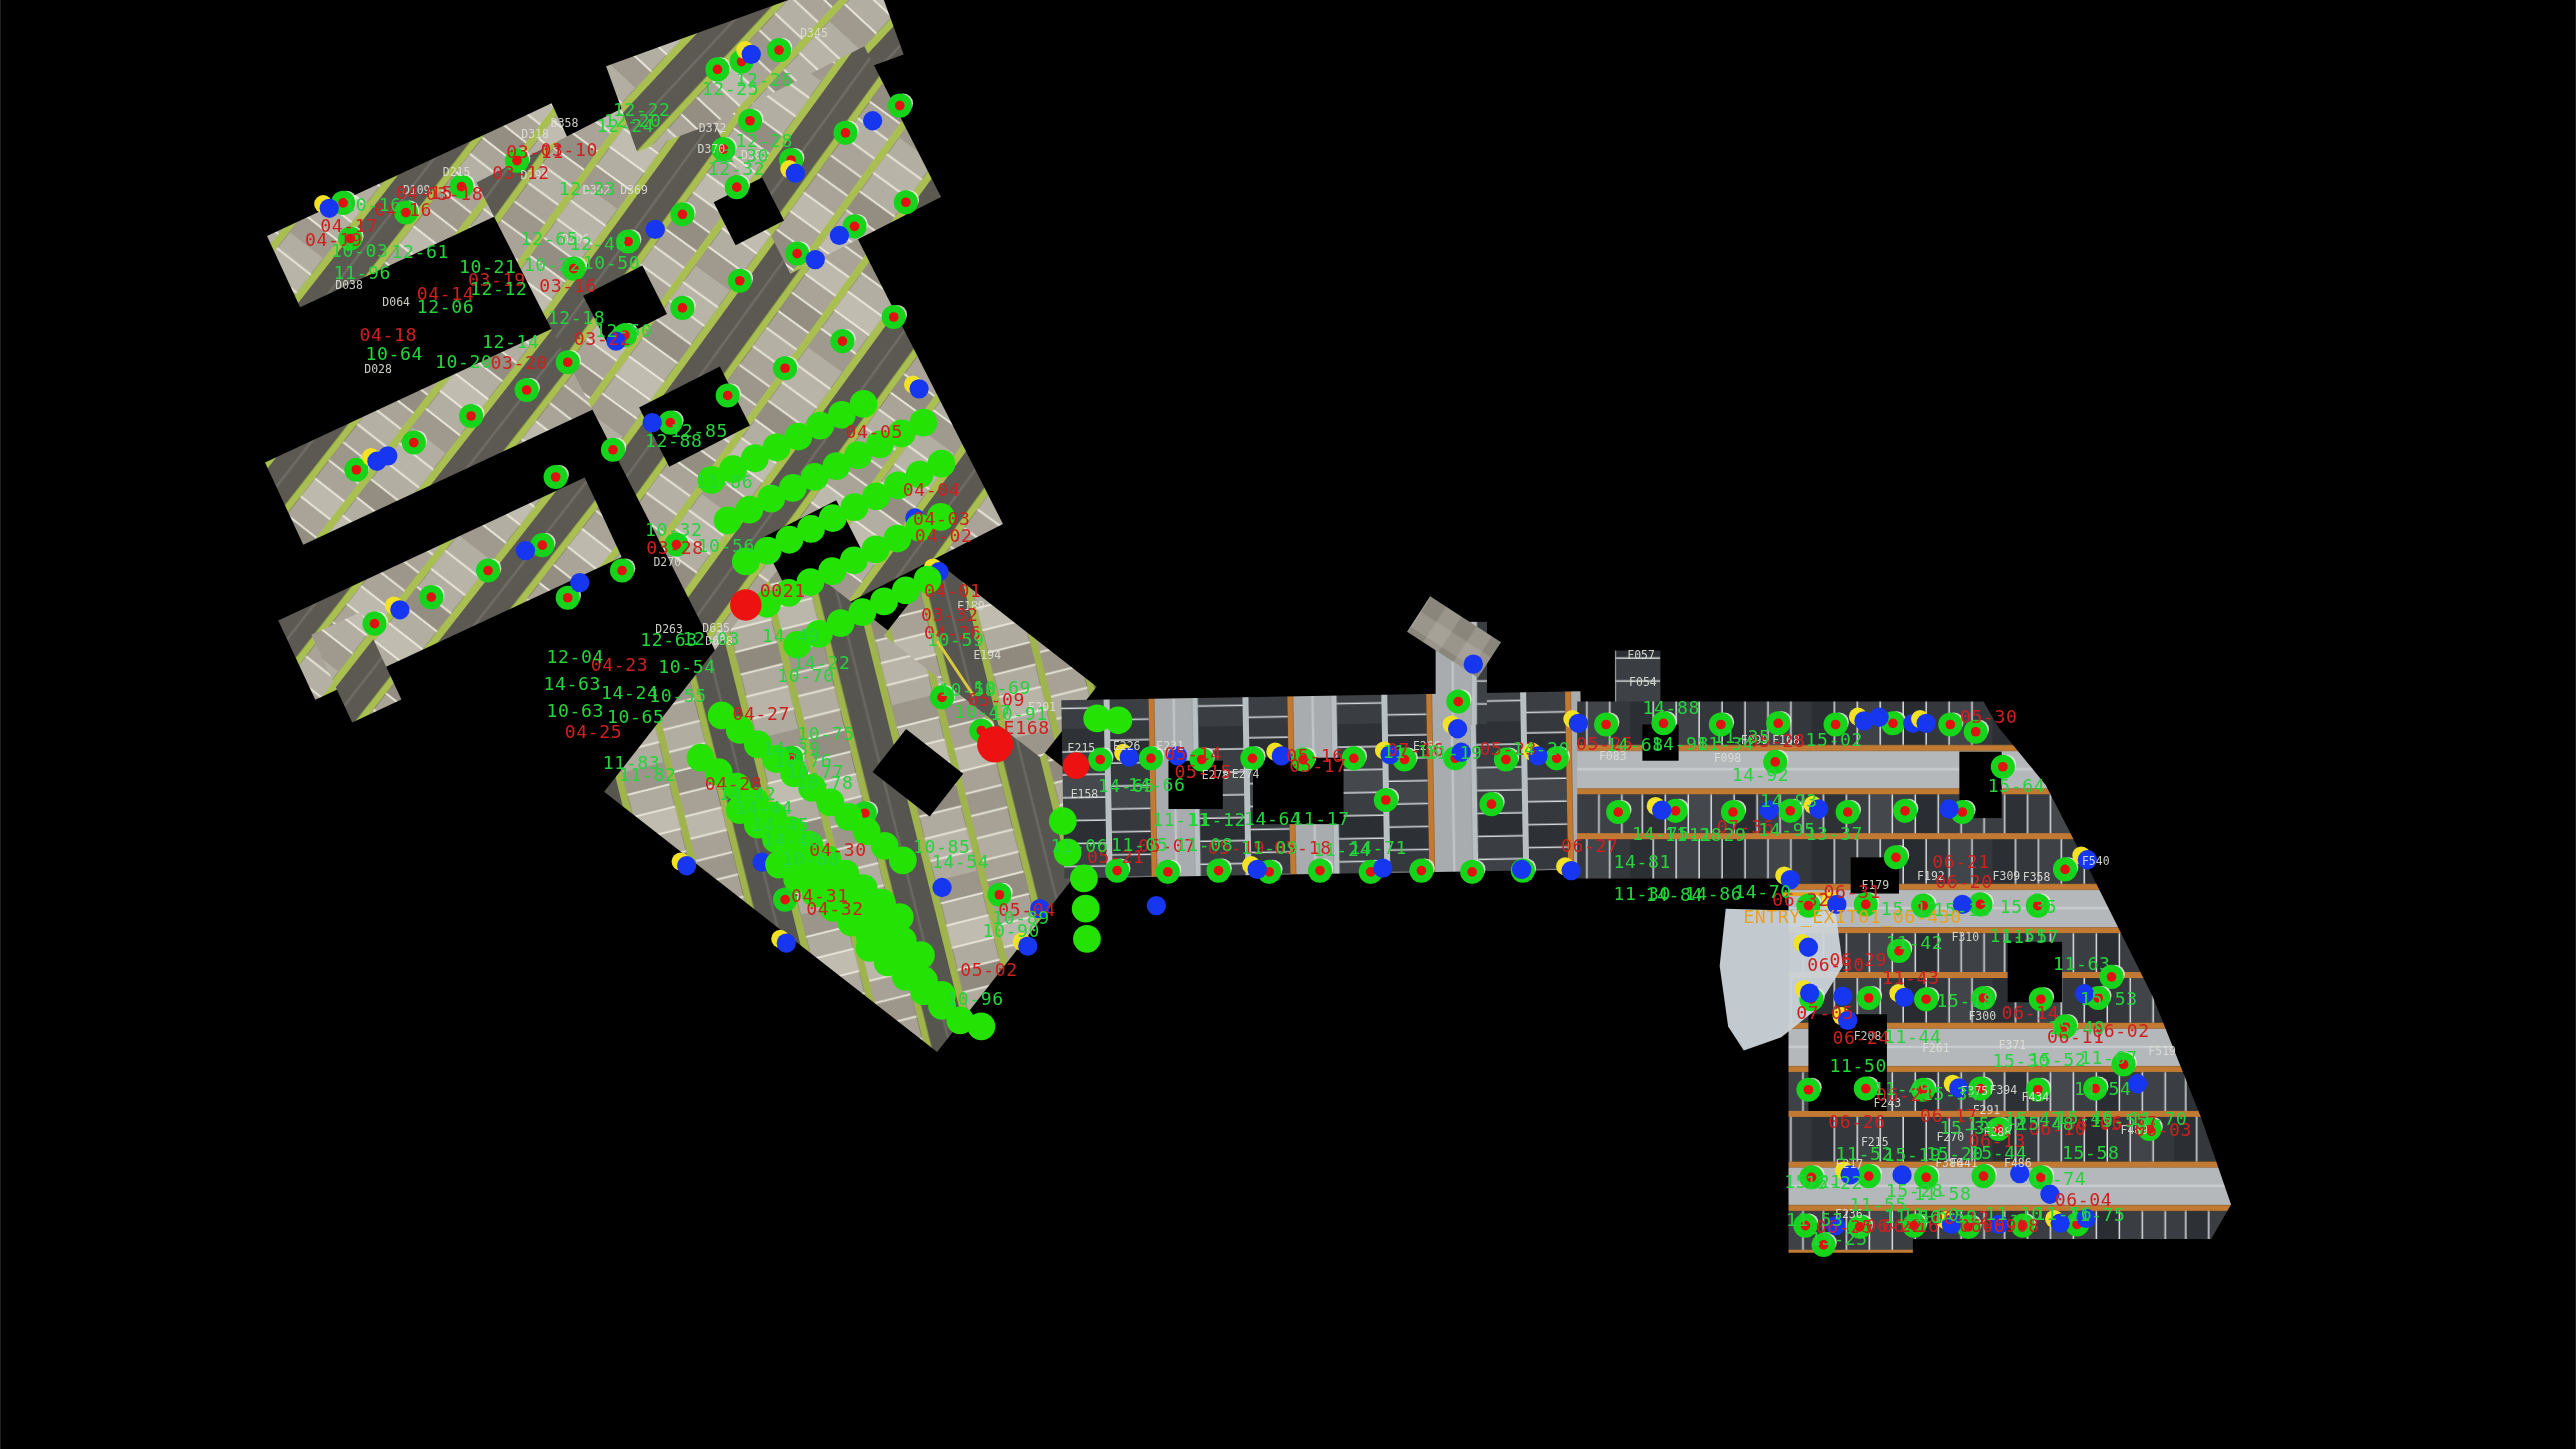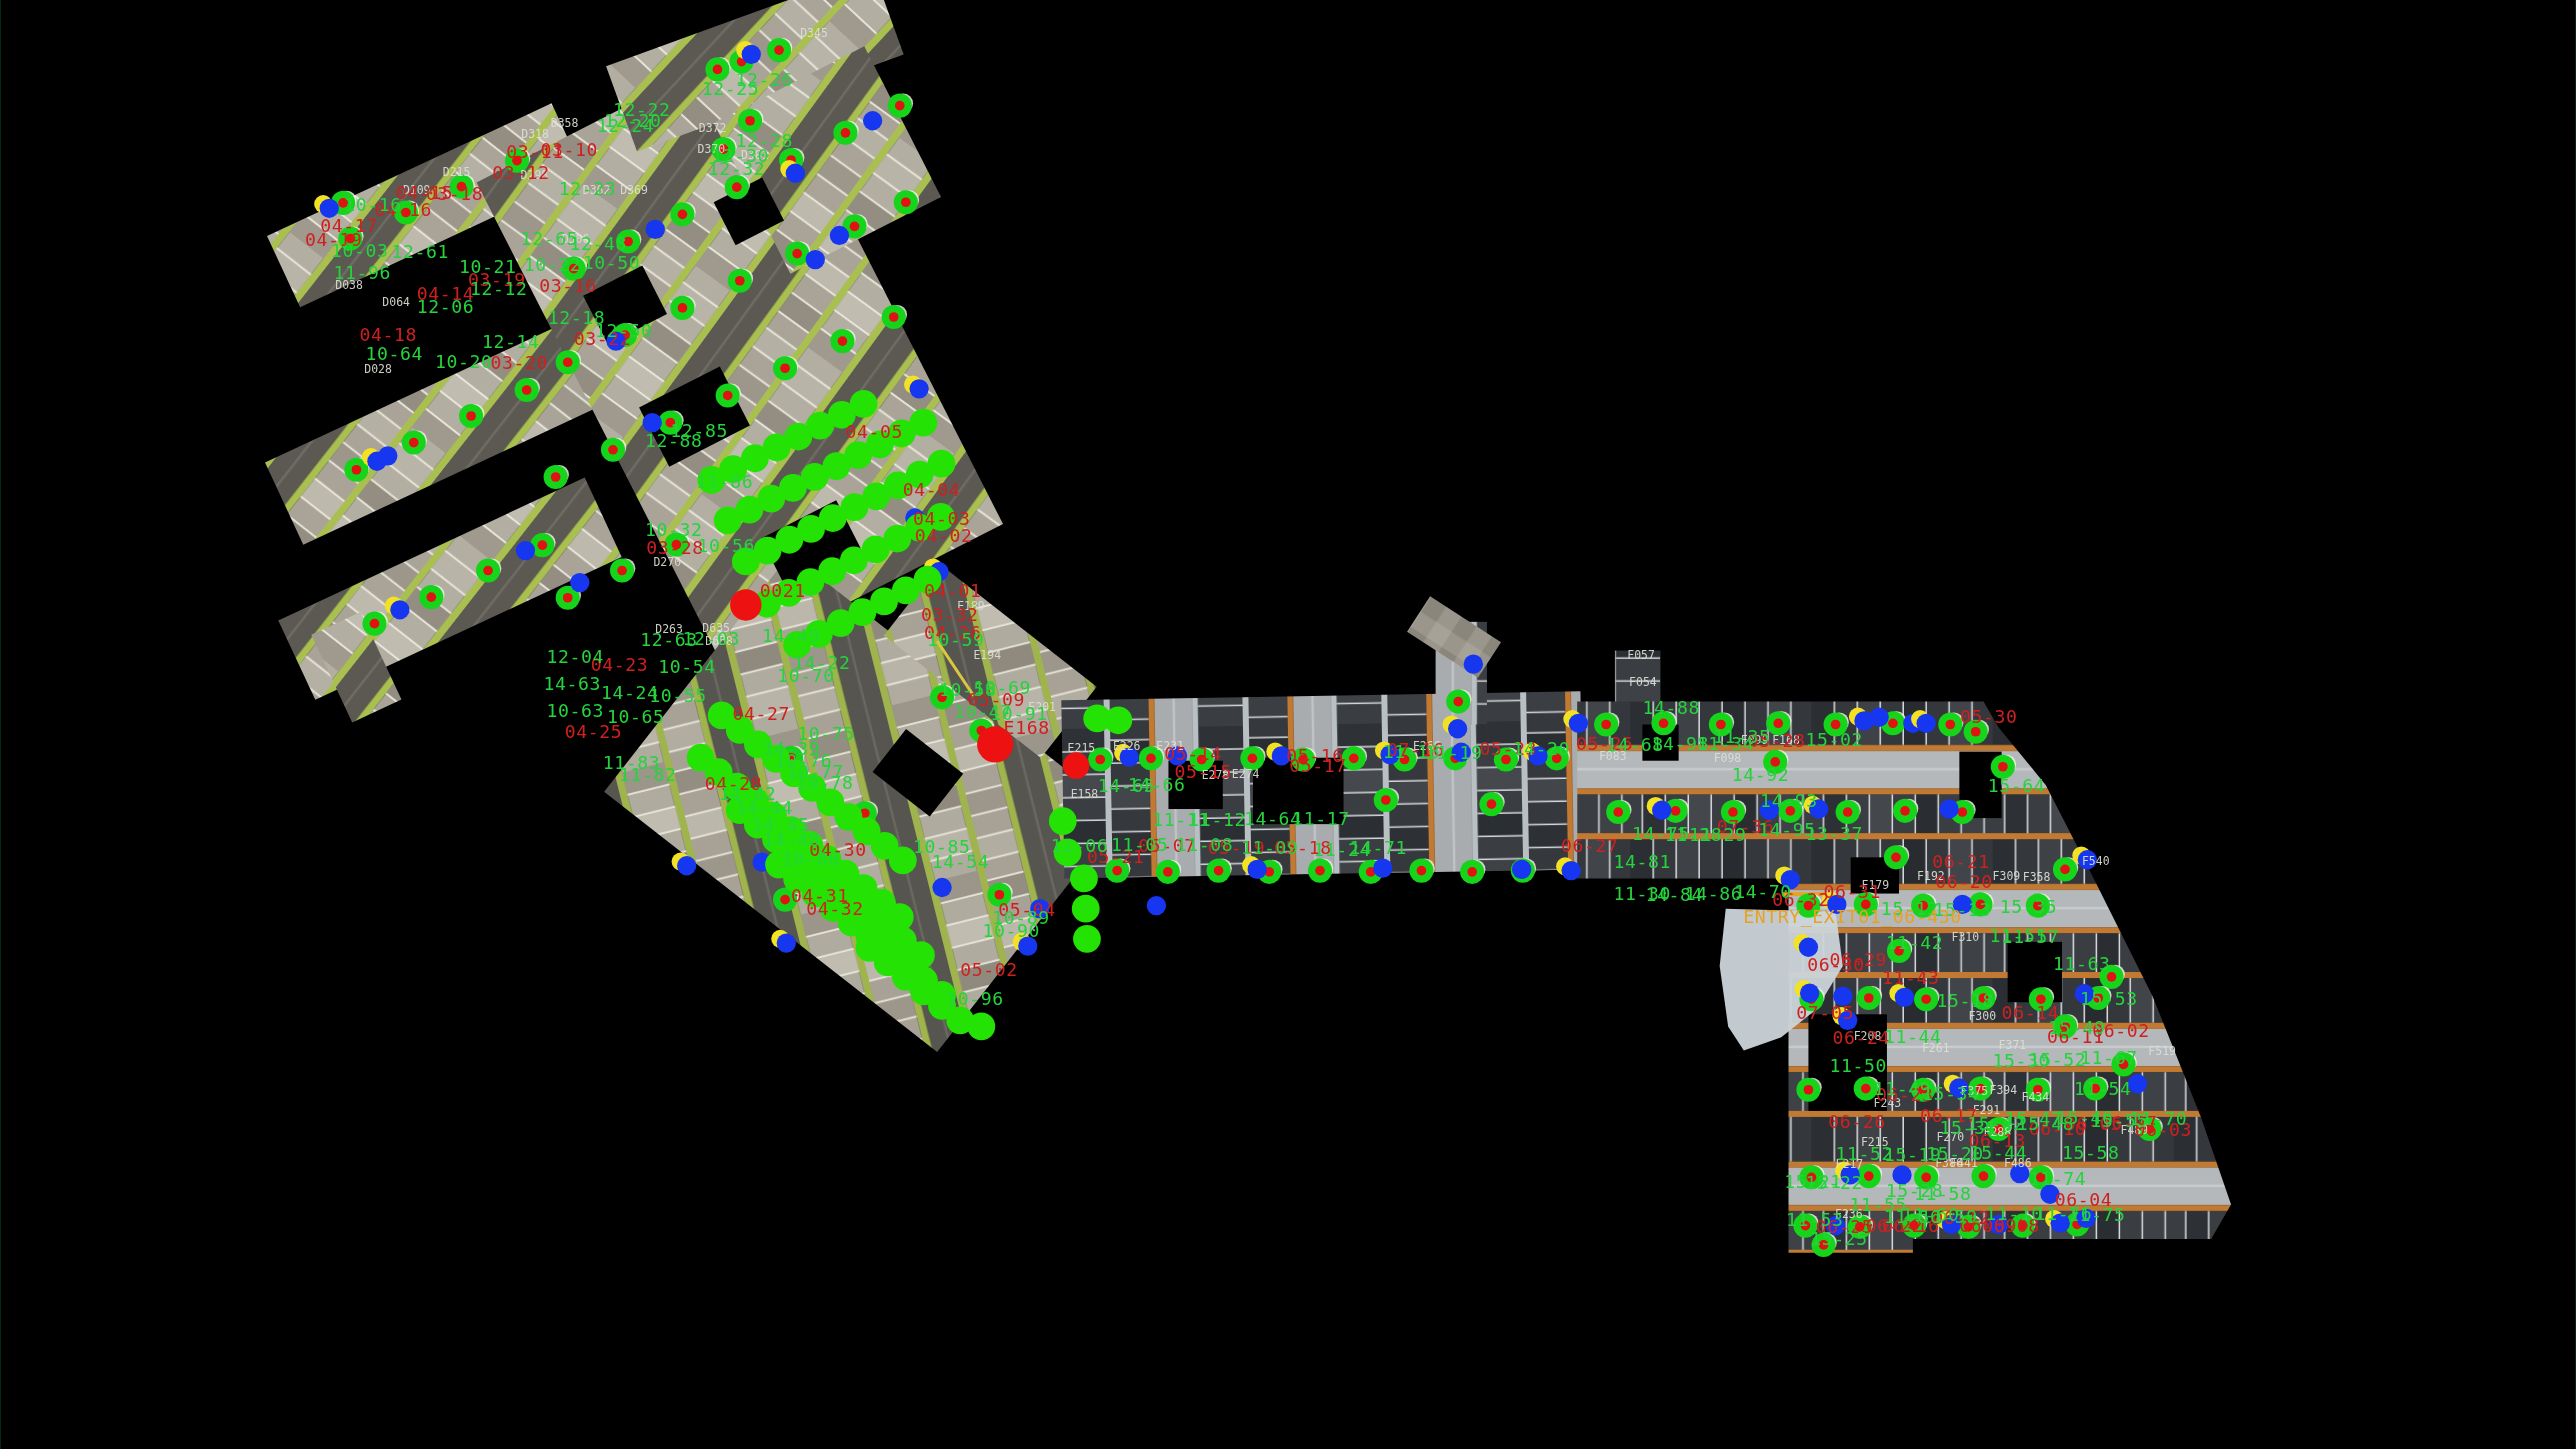--- a/index.html
+++ b/index.html
@@ -1,16 +1,16 @@
 <!DOCTYPE html>
 <html style="font-size:9.7px"><head>
 <meta charset="utf-8">
 <style>
   html,body{margin:0;padding:0;background:#000;}
-  .stage{position:relative;width:2576px;height:1449px;background:#22c55e;overflow:hidden;}
+  .stage{position:relative;width:2576px;height:1449px;background:#a3a3a3;overflow:hidden;}
   svg{display:block;}
   text{font-family:"DejaVu Sans Mono",monospace;}
   .lbl{font-size:30px;letter-spacing:1px;}
   .stall{font-size:19px;fill:#dedfd6;opacity:.92;}
 </style>
 </head>
 <body>
 
 <div class="stage">
   <svg id="map" viewBox="0 0 4266 2400" width="2576" height="1449" xmlns="http://www.w3.org/2000/svg">

